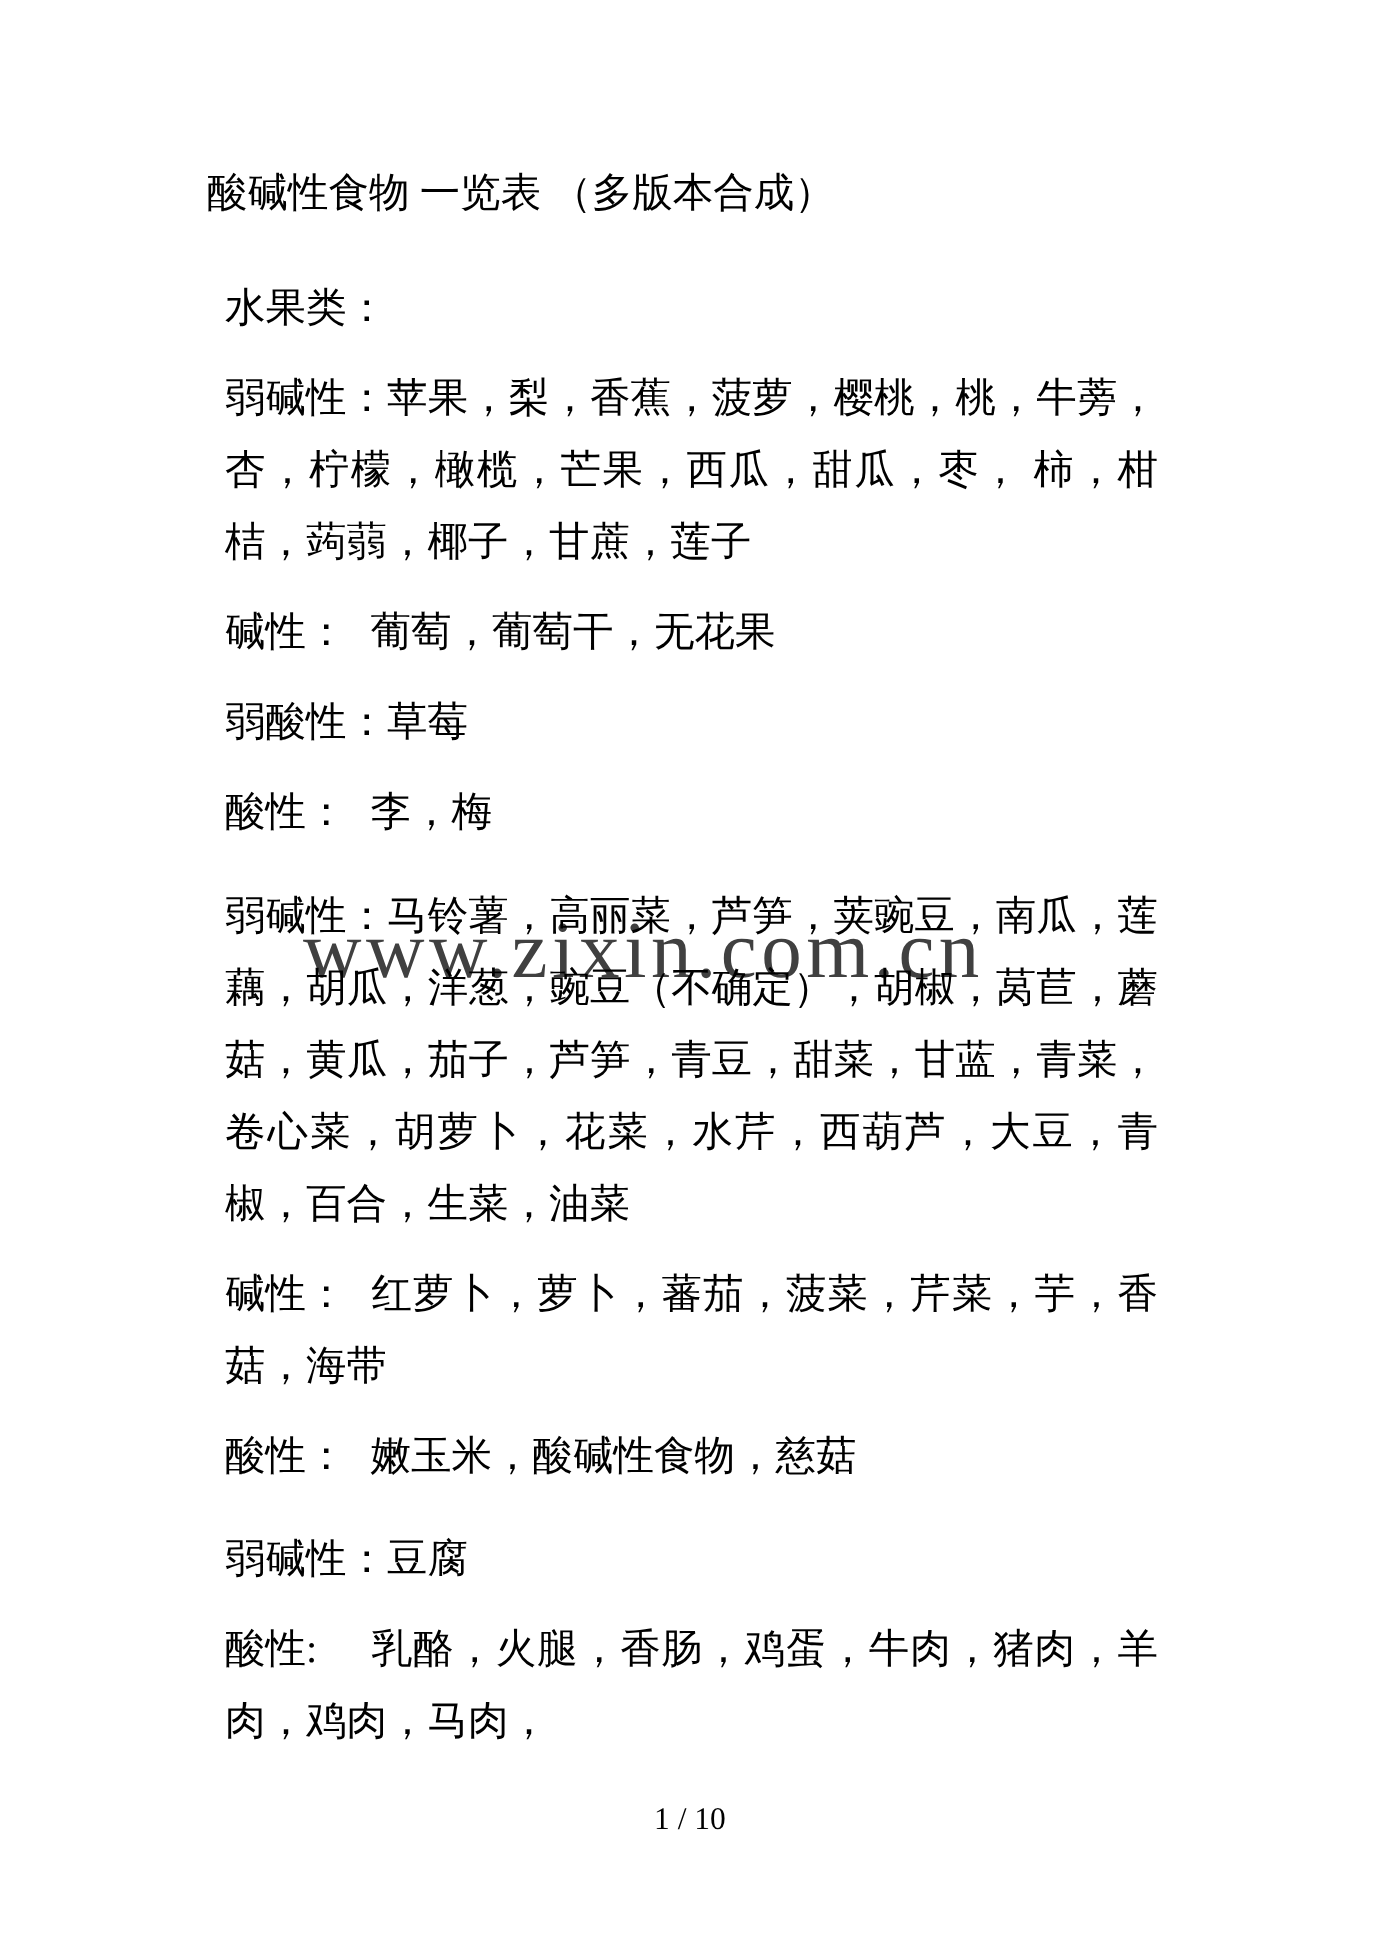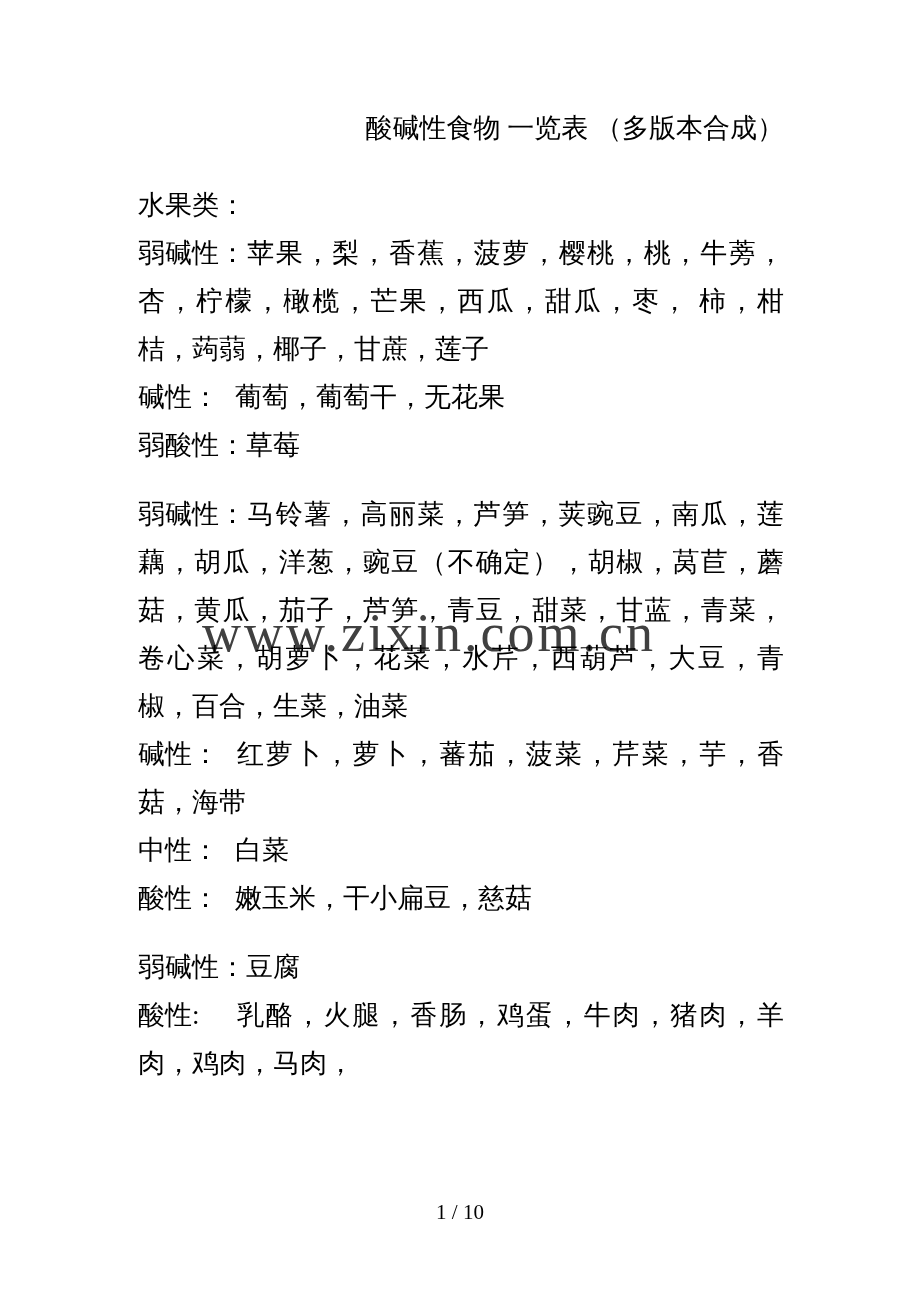--- a/index.html
+++ b/index.html
@@ -33,27 +33,26 @@
     position: absolute;
     left: 138px;
     top: 104px;
     width: 646px;
     z-index: 1;
     font-size: 27px;
     line-height: 48px;
   }
   .doc-title {
     margin: 0 0 29px 0;
-    text-align: right;
   }
   .section {
     margin-top: 21px;
   }
   .section p {
-    margin: 0;
+    margin: 12px;
   }
   .heading {
     text-align: left;
   }
   .row {
     text-align: justify;
   }
   .row-label {
     display: inline-block;
     min-width: 97px;
@@ -78,27 +77,27 @@
 
   <div class="content">
 
     <p class="doc-title">酸碱性食物 一览表 （多版本合成）</p>
 
     <section class="section">
       <p class="heading">水果类：</p>
       <p class="row"><span class="row-label">弱碱性：</span><span class="row-items">苹果，梨，香蕉，菠萝，樱桃，桃，牛蒡，杏，柠檬，橄榄，芒果，西瓜，甜瓜，枣， 柿，柑桔，蒟蒻，椰子，甘蔗，莲子</span></p>
       <p class="row"><span class="row-label">碱性：</span><span class="row-items">葡萄，葡萄干，无花果</span></p>
       <p class="row"><span class="row-label">弱酸性：</span><span class="row-items">草莓</span></p>
+      <p class="row"><span class="row-label">酸性：</span><span class="row-items">李，梅</span></p>
     </section>
 
     <section class="section">
       <p class="row"><span class="row-label">弱碱性：</span><span class="row-items">马铃薯，高丽菜，芦笋，荚豌豆，南瓜，莲藕，胡瓜，洋葱，豌豆（不确定），胡椒，莴苣，蘑菇，黄瓜，茄子，芦笋，青豆，甜菜，甘蓝，青菜，卷心菜，胡萝卜，花菜，水芹，西葫芦，大豆，青椒，百合，生菜，油菜</span></p>
       <p class="row"><span class="row-label">碱性：</span><span class="row-items">红萝卜，萝卜，蕃茄，菠菜，芹菜，芋，香菇，海带</span></p>
-      <p class="row"><span class="row-label">中性：</span><span class="row-items">白菜</span></p>
-      <p class="row"><span class="row-label">酸性：</span><span class="row-items">嫩玉米，干小扁豆，慈菇</span></p>
+      <p class="row"><span class="row-label">酸性：</span><span class="row-items">嫩玉米，酸碱性食物，慈菇</span></p>
     </section>
 
     <section class="section">
       <p class="row"><span class="row-label">弱碱性：</span><span class="row-items">豆腐</span></p>
       <p class="row"><span class="row-label">酸性:</span><span class="row-items">乳酪，火腿，香肠，鸡蛋，牛肉，猪肉，羊肉，鸡肉，马肉，</span></p>
     </section>
 
   </div>
 
   <div class="footer">

